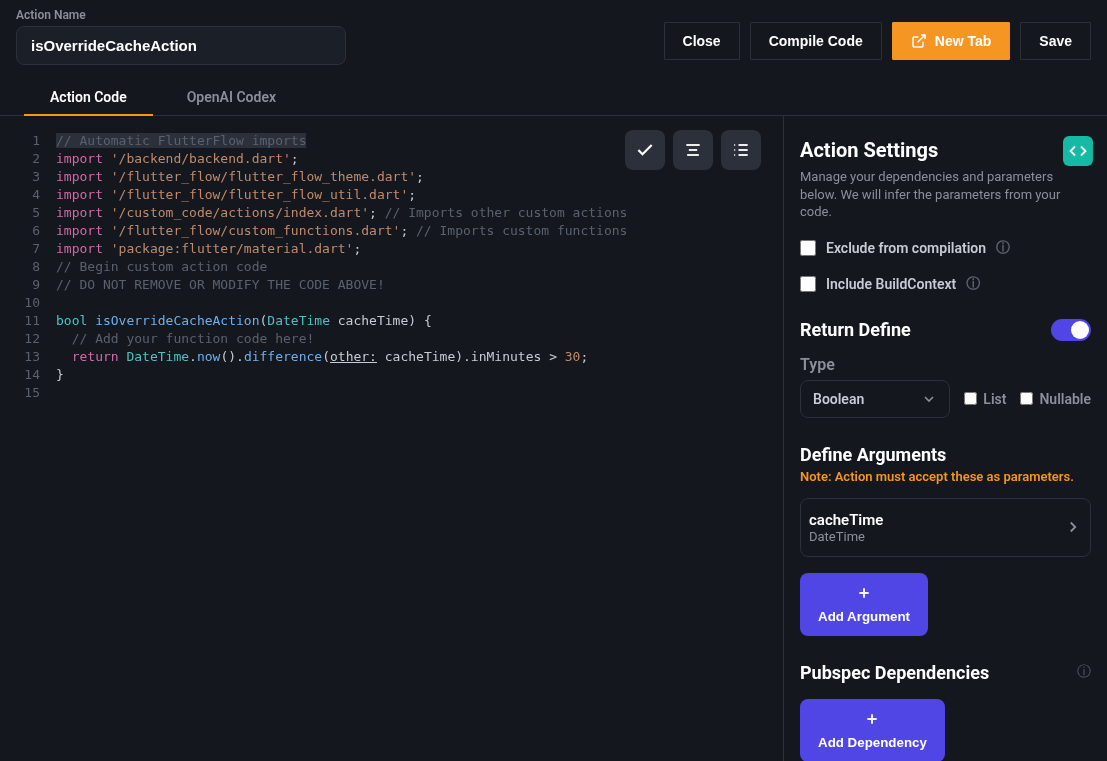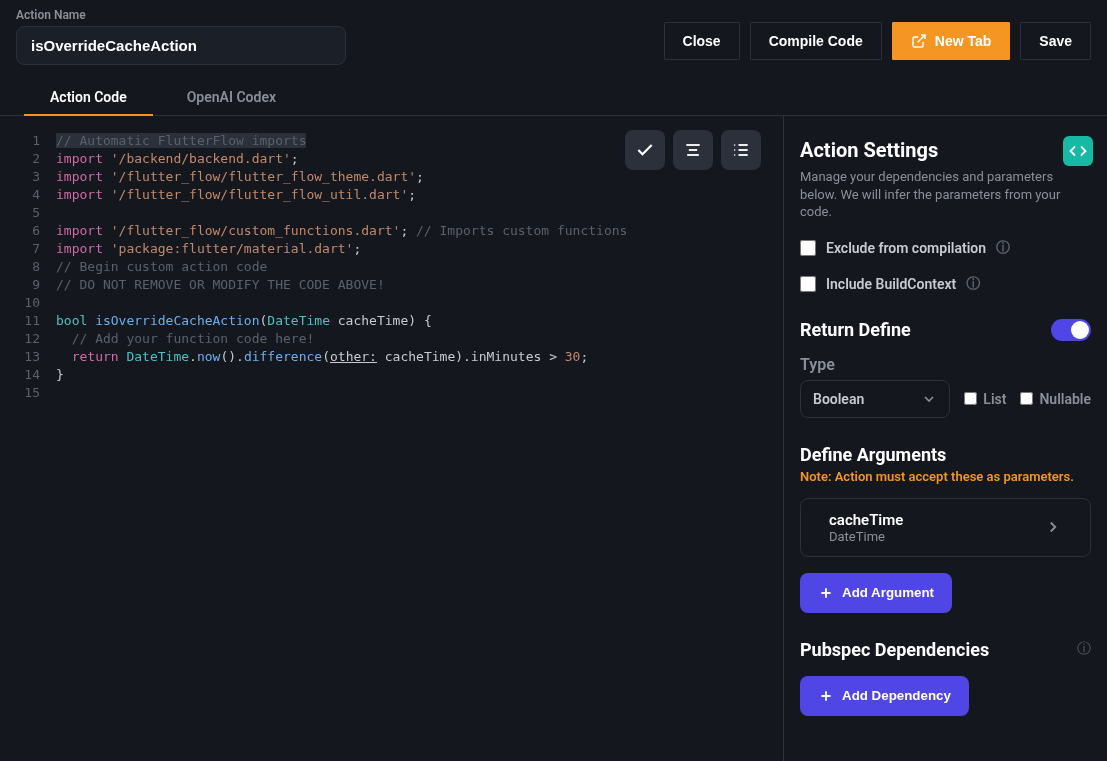--- a/index.html
+++ b/index.html
@@ -246,41 +246,42 @@
   .note-orange {
     color: #f59522;
     font-size: 13px;
     font-weight: 600;
     margin-top: 4px;
   }
   .arg-card {
     background: #14171d;
     border: 1px solid #2b303a;
     border-radius: 8px;
-    padding: 12px 28px;
+    padding: 12px 8px;
     margin-top: 14px;
     display: flex;
     align-items: center;
     justify-content: space-between;
     cursor: pointer;
   }
   .arg-name { color: #fff; font-weight: 600; font-size: 15px; }
   .arg-type { color: #8a8f99; font-size: 13px; }
   .btn-purple {
     background: #4f46e5;
     border: none;
     color: #fff;
     font-weight: 700;
     padding: 12px 18px;
     border-radius: 8px;
     display: inline-flex;
     align-items: center;
     gap: 8px;
     cursor: pointer;
     margin-top: 16px;
+    flex-direction: column;
   }
   svg { display: block; }
 </style>
 </head>
 <body>
 
 <div class="topbar">
   <div class="action-name-block">
     <div class="action-name-label">Action Name</div>
     <input class="action-name-input" value="isOverrideCacheAction" style="">
@@ -352,20 +353,21 @@
         <div class="code-line">
           <div class="gutter">3</div>
           <div class="code-text"><span class="code-text-inner"><span class="tk-kw">import</span><span class="tk-default"> </span><span class="tk-str">'/flutter_flow/flutter_flow_theme.dart'</span><span class="tk-default">;</span></span></div>
         </div>
         <div class="code-line">
           <div class="gutter">4</div>
           <div class="code-text"><span class="code-text-inner"><span class="tk-kw">import</span><span class="tk-default"> </span><span class="tk-str">'/flutter_flow/flutter_flow_util.dart'</span><span class="tk-default">;</span></span></div>
         </div>
         <div class="code-line">
           <div class="gutter">5</div>
+          <div class="code-text"><span class="code-text-inner"><span class="tk-kw">import</span><span class="tk-default"> </span><span class="tk-str">'/custom_code/actions/index.dart'</span><span class="tk-default">; </span><span class="tk-comment">// Imports other custom actions</span></span></div>
         </div>
         <div class="code-line">
           <div class="gutter">6</div>
           <div class="code-text"><span class="code-text-inner"><span class="tk-kw">import</span><span class="tk-default"> </span><span class="tk-str">'/flutter_flow/custom_functions.dart'</span><span class="tk-default">; </span><span class="tk-comment">// Imports custom functions</span></span></div>
         </div>
         <div class="code-line">
           <div class="gutter">7</div>
           <div class="code-text"><span class="code-text-inner"><span class="tk-kw">import</span><span class="tk-default"> </span><span class="tk-str">'package:flutter/material.dart'</span><span class="tk-default">;</span></span></div>
         </div>
         <div class="code-line">

